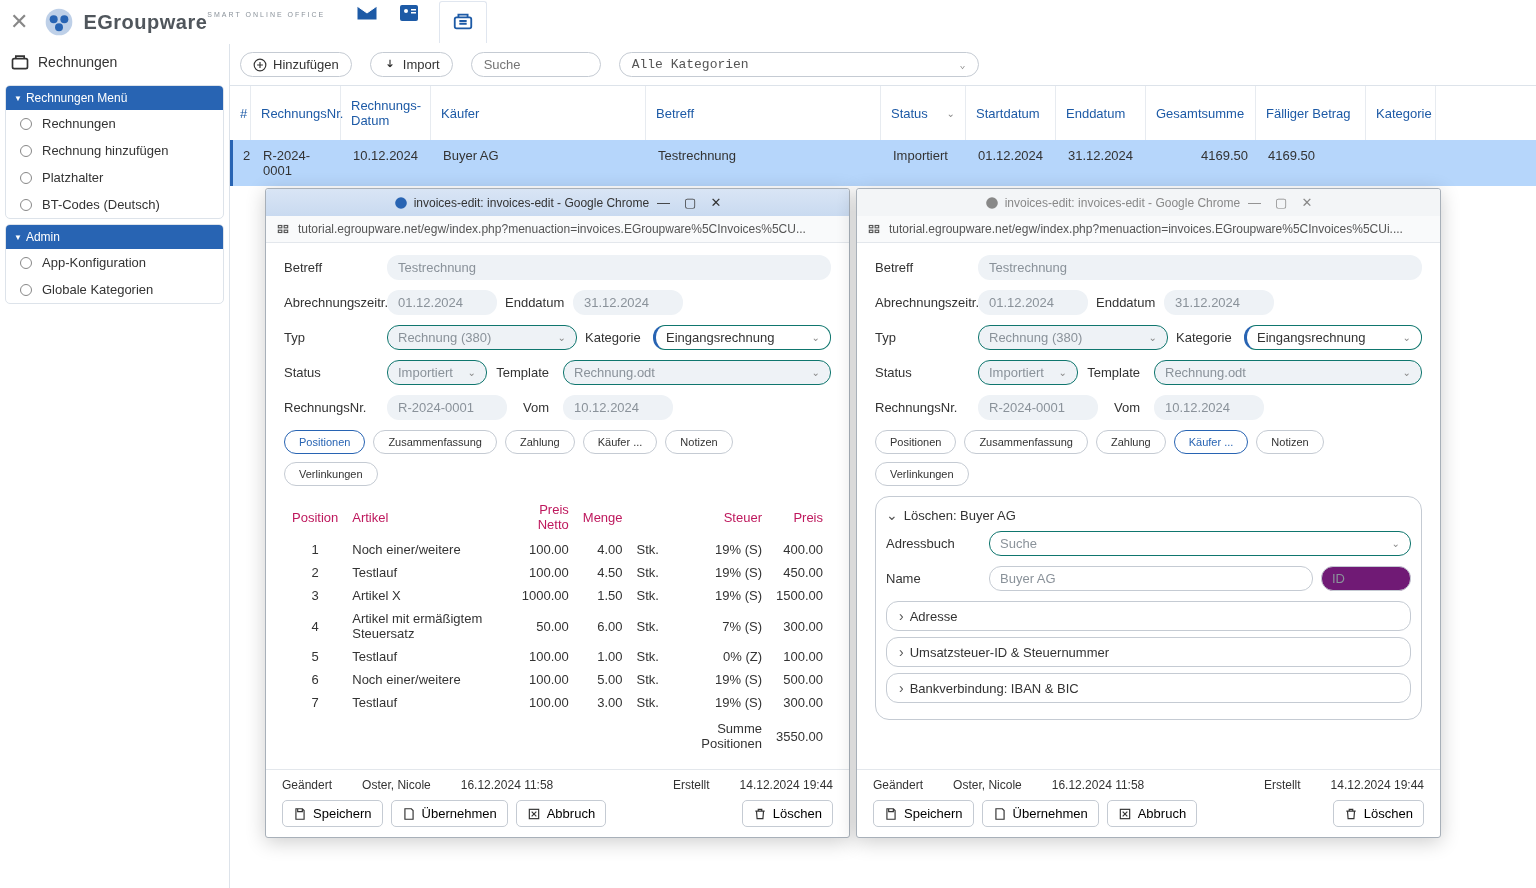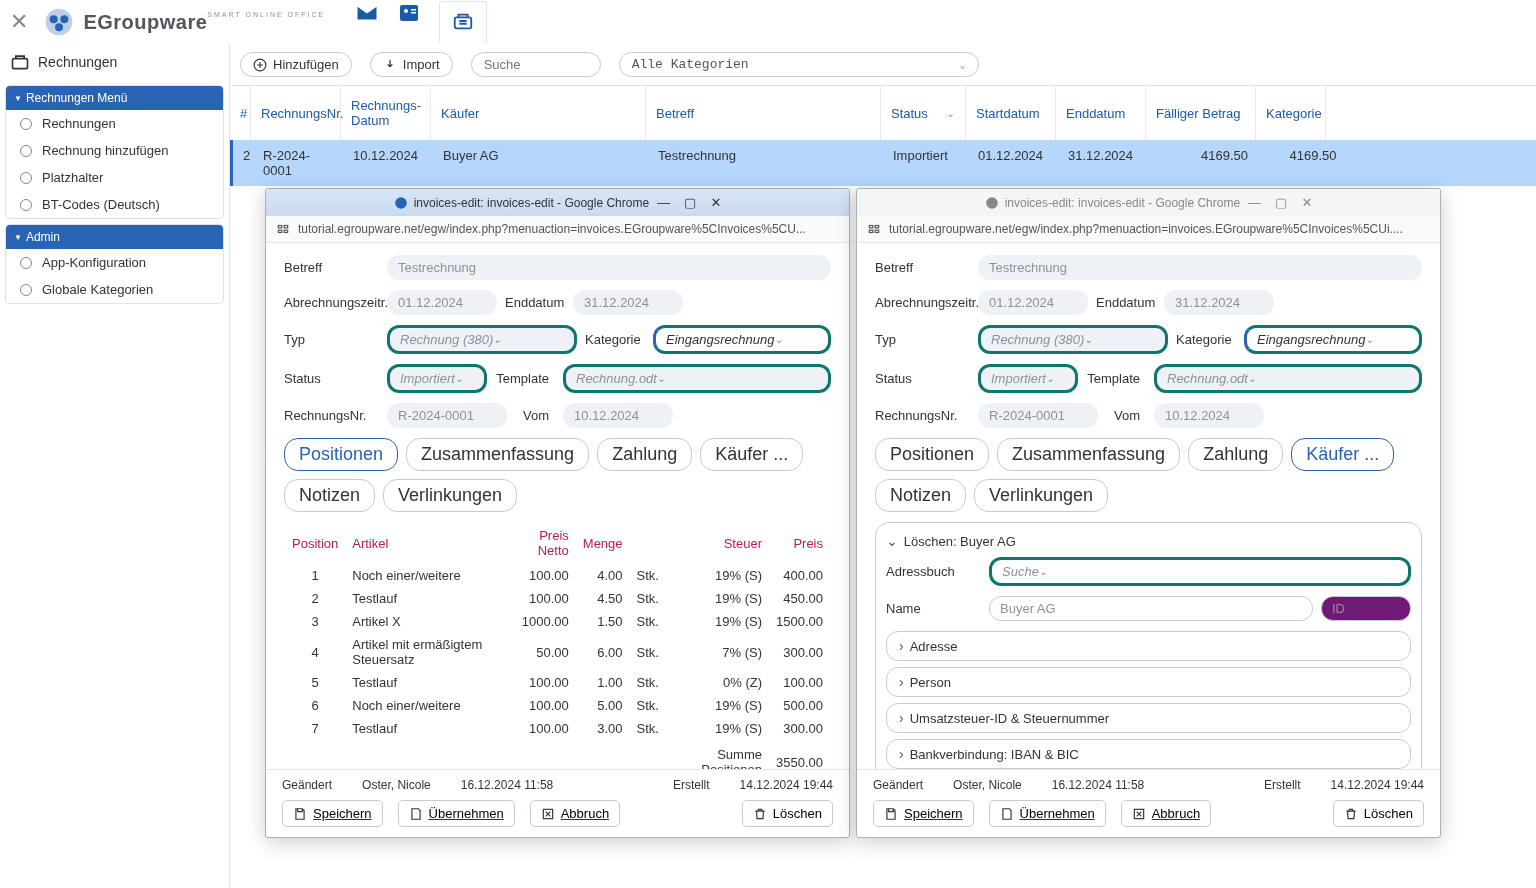--- a/index.html
+++ b/index.html
@@ -42,62 +42,62 @@
   .grid-row .cell { padding: 8px 10px; font-size: 13px; color: #333; }
   .cell.num { width: 20px; text-align: center; }
   .cell.rnr { width: 90px; }
   .cell.date { width: 90px; }
   .cell.buyer { width: 215px; }
   .cell.subj { width: 235px; }
   .cell.stat { width: 85px; display:flex; justify-content:space-between; }
   .cell.sdate { width: 90px; }
   .cell.edate { width: 90px; }
   .cell.sum { width: 110px; text-align: right; }
-  .cell.due { width: 110px; text-align: center; }
+  .cell.due { width: 110px; text-align: left; }
   .cell.cat { width: 70px; }
   
   
   .win { position: absolute; background: #fff; border: 1px solid #a8b0b9; border-radius: 3px; box-shadow: 0 4px 20px rgba(0,0,0,0.2); display:flex; flex-direction:column; }
   .win-title { background: linear-gradient(#d9e5f5, #c9daf0); padding: 6px 24px; display: flex; align-items: center; justify-content: center; font-size: 12px; color: #333; border-radius: 3px 3px 0 0; gap: 8px; }
   .win-title.inactive { background: #f3f5f7; color: #888; }
   .win-title-l { display: flex; align-items: center; gap: 6px; }
   .win-title-l svg { width: 14px; height: 14px; }
   .win-ctrls { display: flex; gap: 14px; font-size: 13px; }
   .win-ctrls span { cursor: pointer; }
   .urlbar { background: #f9fafb; padding: 6px 10px; font-size: 12px; color: #555; display: flex; align-items: center; gap: 8px; border-bottom: 1px solid #e3e7ec; }
   .urlbar svg { width: 14px; height: 14px; flex-shrink: 0; }
   
   .form { padding: 12px 18px; flex:1; overflow:auto; }
   .frow { display: flex; align-items: center; margin-bottom: 10px; gap: 8px; }
   .flabel { width: 95px; font-size: 13px; color: #333; }
   .flabel2 { width: 60px; font-size: 13px; color: #333; text-align: right; padding-right: 6px; }
   .finput { border: 1px solid transparent; background: #eef2f6; border-radius: 12px; padding: 4px 10px; font-size: 13px; color: #8a929a; }
   .finput.wide { flex: 1; }
-  .fselect { border: 3px solid #0f766e; background: #eef2f6; border-radius: 12px; padding: 4px 10px; font-size: 13px; color: #8a929a; display: flex; align-items: center; font-style: italic; }
+  .fselect { border: 1px solid #0f766e; background: #eef2f6; border-radius: 12px; padding: 4px 10px; font-size: 13px; color: #8a929a; display: flex; justify-content: space-between; align-items: center; }
   .fselect.marked { border-left: 3px solid #2864b3; background:#fff; color:#333; }
   .chev { font-size: 10px; color: #888; }
   
   .tabs { display: flex; gap: 8px; margin: 10px 0; flex-wrap: wrap; }
-  .tab { border: 1px solid #c5cbd3; border-radius: 14px; padding: 5px 14px; font-size: 18px; cursor: pointer; background:#fff; }
+  .tab { border: 1px solid #c5cbd3; border-radius: 14px; padding: 5px 14px; font-size: 11px; cursor: pointer; background:#fff; }
   .tab.active { border-color: #2864b3; color: #2864b3; font-weight: 500; }
   
   .ptable { width: 100%; font-size: 13px; margin-top: 8px; }
   .ptable th { text-align: left; font-weight: normal; color: #be185d; padding: 4px 6px; border-bottom: 1px solid transparent; }
   .ptable th.r, .ptable td.r { text-align: right; }
   .ptable td { padding: 3px 6px; }
   .sum-row td { padding-top: 6px; }
   
   .acc { border: 1px solid #c5cbd3; border-radius: 12px; padding: 6px 12px; margin-bottom: 6px; font-size: 13px; display:flex; align-items:center; gap:6px; cursor:pointer; }
   .acc::before { content: "›"; font-size: 14px; color: #555; }
   .acc.open::before { content: "⌄"; }
   
   .footer { border-top: 1px solid #e3e7ec; padding: 8px 16px; display: flex; align-items: center; justify-content: space-between; font-size: 12px; }
   .footer-meta { display: flex; gap: 30px; align-items:center; }
   .footer-btns { display: flex; gap: 6px; padding: 0 16px 10px; justify-content: space-between; }
-  .footer-btns-l { display: flex; gap: 15px; text-decoration: underline; }
+  .footer-btns-l { display: flex; gap: 8px; }
   .fbtn { border: 1px solid #c5cbd3; border-radius: 5px; padding: 5px 10px; display: flex; align-items: center; gap: 6px; font-size: 13px; cursor: pointer; background:#fff; }
   .fbtn svg { width: 14px; height: 14px; }
 </style>
 </head>
 <body>
 
 <div class="topbar">
   <span class="close-x">✕</span>
   <div class="logo-area">
     <svg class="logo-icon" viewBox="0 0 24 24" fill="currentColor">
@@ -196,20 +196,21 @@
         <div class="cell rnr">RechnungsNr.</div>
         <div class="cell date">Rechnungs-Datum</div>
         <div class="cell buyer">Käufer</div>
         <div class="cell subj">Betreff</div>
         <div class="cell stat">
             <span>Status</span>
             <span class="chev">⌄</span>
           </div>
         <div class="cell sdate">Startdatum</div>
         <div class="cell edate">Enddatum</div>
+        <div class="cell sum">Gesamtsumme</div>
         <div class="cell due">Fälliger Betrag</div>
         <div class="cell cat">Kategorie</div>
       </div>
       <div class="grid-row">
         <div class="cell num">2</div>
         <div class="cell rnr">R-2024-0001</div>
         <div class="cell date">10.12.2024</div>
         <div class="cell buyer">Buyer AG</div>
         <div class="cell subj">Testrechnung</div>
         <div class="cell stat">Importiert</div>
@@ -506,23 +507,20 @@
             </div>
           <div class="frow">
               <span class="flabel">Name</span>
               <span class="finput" style="flex:1;background:#fff;border:1px solid #c5cbd3">Buyer AG</span>
               <span class="finput" style="width:90px;background:#701a75;border:1px solid #c5cbd3">ID</span>
             </div>
           <div class="acc">
               <span>Adresse</span>
             </div>
           <div class="acc">
-              <span>Person</span>
-            </div>
-          <div class="acc">
               <span>Umsatzsteuer-ID &amp; Steuernummer</span>
             </div>
           <div class="acc">
               <span>Bankverbindung: IBAN &amp; BIC</span>
             </div>
         </div>
 
       </div>
       <div class="footer">
         <div class="footer-meta">

